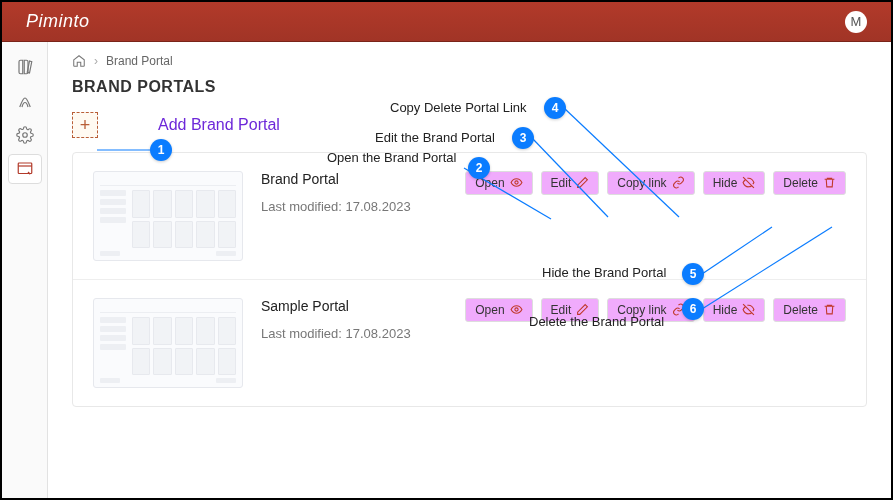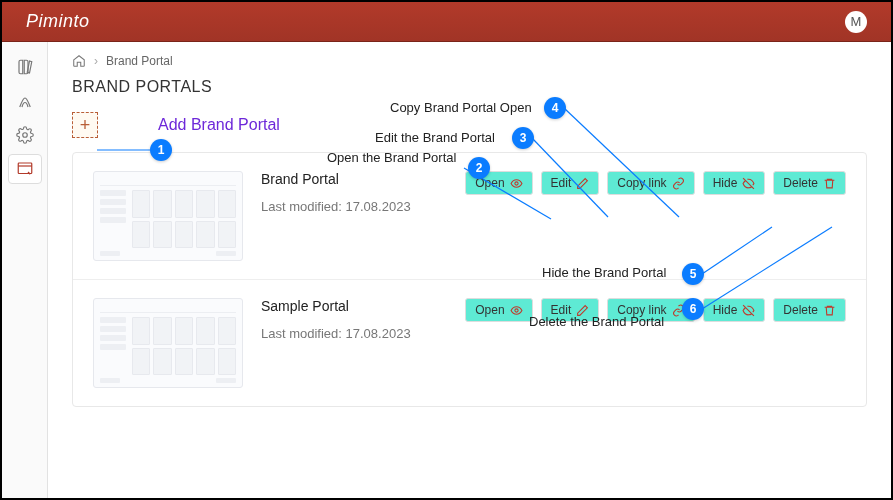--- a/index.html
+++ b/index.html
@@ -13,21 +13,21 @@
 
 .sidebar { width: 46px; background: #fafafa; border-right: 1px solid #e2e2e2; display: flex; flex-direction: column; align-items: center; padding-top: 10px; gap: 4px; }
 .sidebar-item { width: 34px; height: 30px; display: flex; align-items: center; justify-content: center; border-radius: 4px; cursor: pointer; color: #777; }
 .sidebar-item.active { background: #fff; border: 1px solid #ddd; color: #b23a2a; }
 .sidebar-item svg { width: 18px; height: 18px; }
 
 .main { flex: 1; padding: 12px 24px 18px 24px; overflow: auto; }
 .breadcrumb { display: flex; align-items: center; gap: 8px; font-size: 12px; color: #666; margin-bottom: 10px; }
 .breadcrumb .home-icon { display: inline-flex; }
 .breadcrumb .sep { color: #aaa; }
-.page-title { font-size: 16px; font-weight: 400; letter-spacing: 0.5px; color: #333; margin-bottom: 16px; }
+.page-title { font-size: 16px; font-weight: 700; letter-spacing: 0.5px; color: #333; margin-bottom: 16px; }
 
 .add-btn { width: 26px; height: 26px; border: 1.5px dashed #b85e37; display: flex; align-items: center; justify-content: center; color: #b85e37; font-size: 18px; cursor: pointer; background: #fffaf2; }
 .add-row { display: flex; align-items: center; gap: 60px; margin-bottom: 14px; }
 .add-label { font-size: 16px; color: #6d28d9; }
 
 .portal-list { border: 1px solid #e8e8e8; border-radius: 4px; }
 .portal-card { display: flex; gap: 18px; padding: 18px 20px; border-bottom: 1px solid #eee; }
 .portal-card:last-child { border-bottom: none; }
 .thumb { width: 150px; height: 90px; background: #fafbfd; border: 1px solid #e6e8ed; border-radius: 3px; padding: 6px; position: relative; }
 .thumb .th-top { height: 8px; border-bottom: 1px solid #eceef2; margin-bottom: 4px; }
@@ -38,21 +38,21 @@
 .thumb .th-bot { position: absolute; bottom: 4px; left: 6px; right: 6px; height: 5px; }
 .thumb .th-bot::before, .thumb .th-bot::after { content:""; position:absolute; height:5px; width:20px; background:#edeff3; border-radius:1px; }
 .thumb .th-bot::before { left:0; } .thumb .th-bot::after { right:0; }
 
 .portal-info { flex: 1; display: flex; flex-direction: column; gap: 4px; position: relative; }
 .portal-name { font-size: 14px; color: #222; font-weight: 500; }
 .portal-desc { font-size: 13px; color: #777; }
 .portal-meta { font-size: 13px; color: #777; margin-top: 8px; }
 
 .actions { display: flex; gap: 8px; align-items: flex-start; position: absolute; right: 0; top: 0; }
-.action-btn { display: inline-flex; align-items: center; gap: 5px; font-size: 12px; color: #333; background: #5eead4; border: 1px solid #ddd; padding: 4px 9px; border-radius: 3px; cursor: pointer; }
+.action-btn { display: inline-flex; gap: 5px; font-size: 12px; color: #333; background: #f0abfc; border: 1px solid #ddd; padding: 4px 9px; border-radius: 3px; cursor: pointer; }
 .action-btn svg { width: 13px; height: 13px; color: #c0392b; }
 
 
 .callout-badge { position: absolute; width: 22px; height: 22px; border-radius: 11px; background: #0a7cff; color: #fff; font-size: 12px; font-weight: 700; display: flex; align-items: center; justify-content: center; z-index: 20; box-shadow: 0 1px 3px rgba(0,0,0,0.2); }
 .callout-text { position: absolute; font-size: 13px; color: #222; z-index: 20; text-align: right; }
 svg.overlay { position: absolute; left: 0; top: 0; pointer-events: none; z-index: 15; }
 </style>
 </head>
 <body>
 
@@ -253,20 +253,20 @@
 </svg>
 
 <div class="callout-badge" style="left:148px; top:137px;">1</div>
 
 <div class="callout-text" style="left:325px; top:148px;">Open the Brand Portal</div>
 <div class="callout-badge" style="left:466px; top:155px;">2</div>
 
 <div class="callout-text" style="left:373px; top:128px;">Edit the Brand Portal</div>
 <div class="callout-badge" style="left:510px; top:125px;">3</div>
 
-<div class="callout-text" style="left:388px; top:98px;">Copy Brand Portal Open</div>
+<div class="callout-text" style="left:388px; top:98px;">Copy Delete Portal Link</div>
 <div class="callout-badge" style="left:542px; top:95px;">4</div>
 
 <div class="callout-text" style="left:540px; top:263px;">Hide the Brand Portal</div>
 <div class="callout-badge" style="left:680px; top:261px;">5</div>
 
 <div class="callout-text" style="left:527px; top:312px;">Delete the Brand Portal</div>
 <div class="callout-badge" style="left:680px; top:296px;">6</div>
 
 </body></html>

